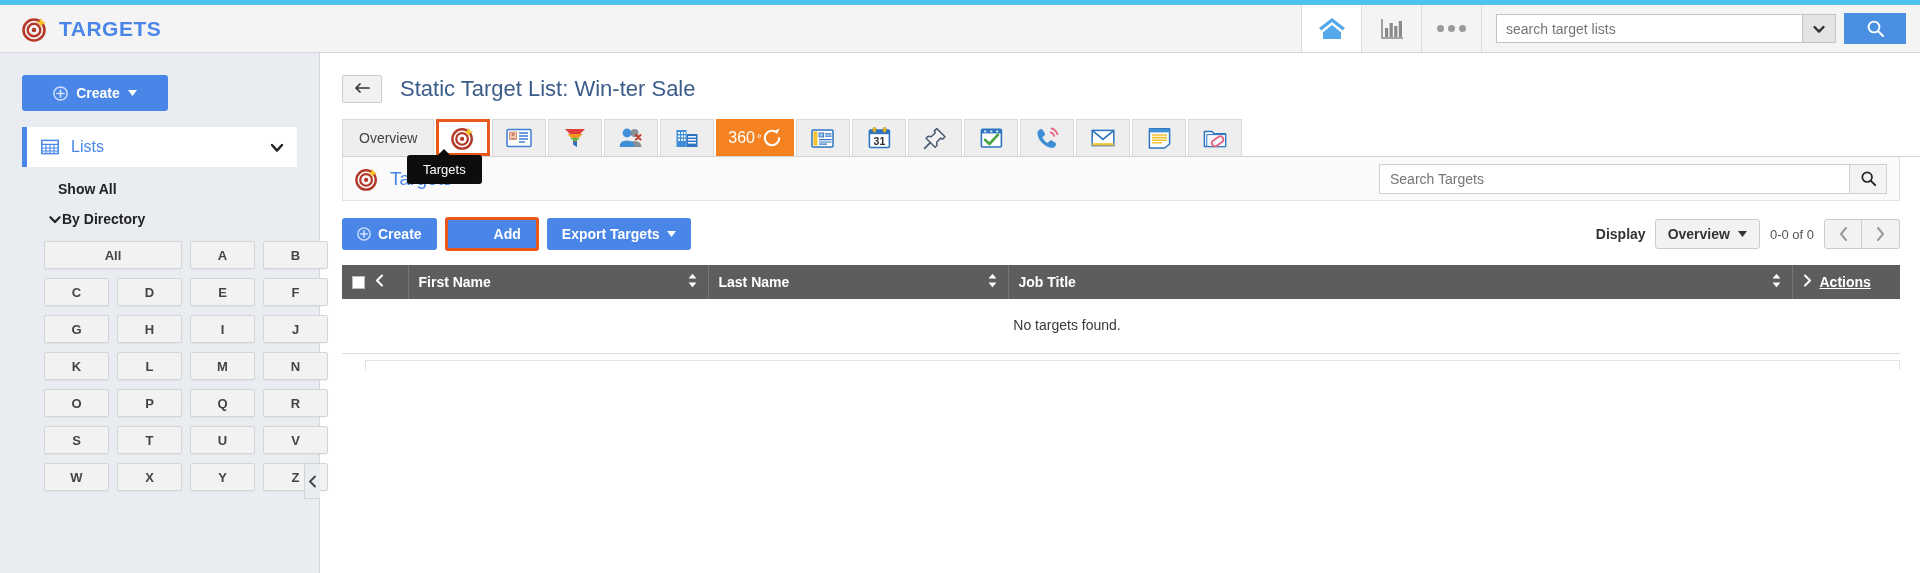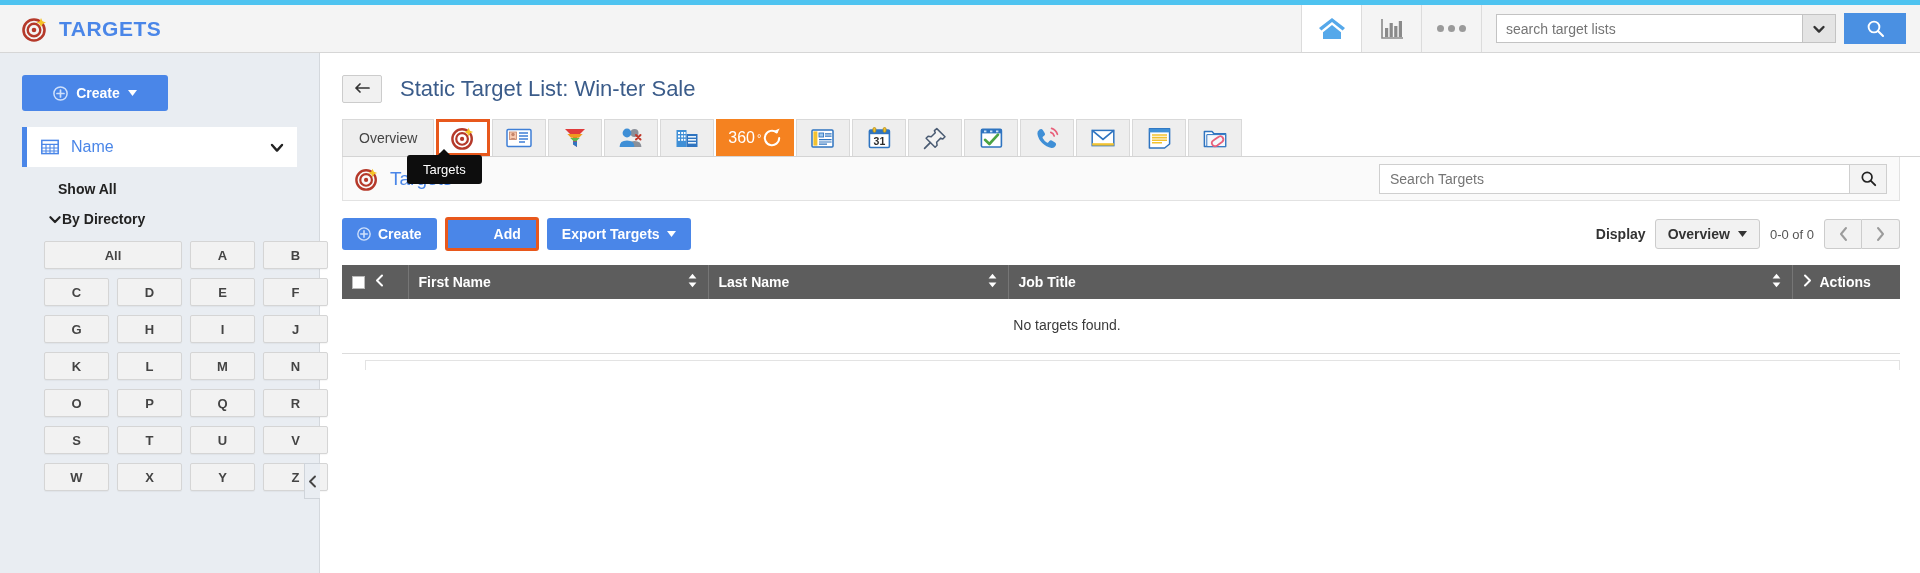--- a/index.html
+++ b/index.html
@@ -386,21 +386,21 @@
     background: #5d5d5d;
     color: #ffffff;
     font-size: 14px;
     font-weight: bold;
     height: 34px;
     text-align: left;
     padding: 0 10px;
     border-right: 1px solid #767676;
     white-space: nowrap;
   }
-  #table thead th:last-child { border-right: none; }
+  #table thead th:last-child { border-right: none; text-decoration: underline; }
   .th-inner {
     display: flex; align-items: center; width: 100%;
   }
   .th-inner .sort { margin-left: auto; padding-left: 10px; }
   .col-check { width: 66px; }
   .col-first { width: 300px; }
   .col-last  { width: 300px; }
   .col-actions { width: 108px; }
   .hdr-check {
     width: 13px; height: 13px;
@@ -516,21 +516,21 @@
       </span>
     </button>
 
     <div id="lists-item">
       <span>
         <svg class="icon-svg" width="18" height="16" viewBox="0 0 18 16">
           <rect x="0.8" y="1.4" width="16.4" height="13.2" fill="none" stroke="#4a86e8" stroke-width="1.5"></rect>
           <path d="M0.8 5.4 H17.2 M0.8 9 H17.2 M0.8 12 H17.2 M5 5.4 V14.6 M9 5.4 V14.6 M13 5.4 V14.6" stroke="#4a86e8" stroke-width="1.1"></path>
         </svg>
       </span>
-      <span class="label">Name</span>
+      <span class="label">Lists</span>
       <span>
         <svg class="icon-svg" width="16" height="13" viewBox="0 0 16 13">
           <path d="M3 4 L8 9.6 L13 4" fill="none" stroke="#222" stroke-width="2.4" stroke-linecap="round" stroke-linejoin="round"></path>
         </svg>
       </span>
     </div>
 
     <div id="show-all">Show All</div>
 
     <div id="by-directory">

